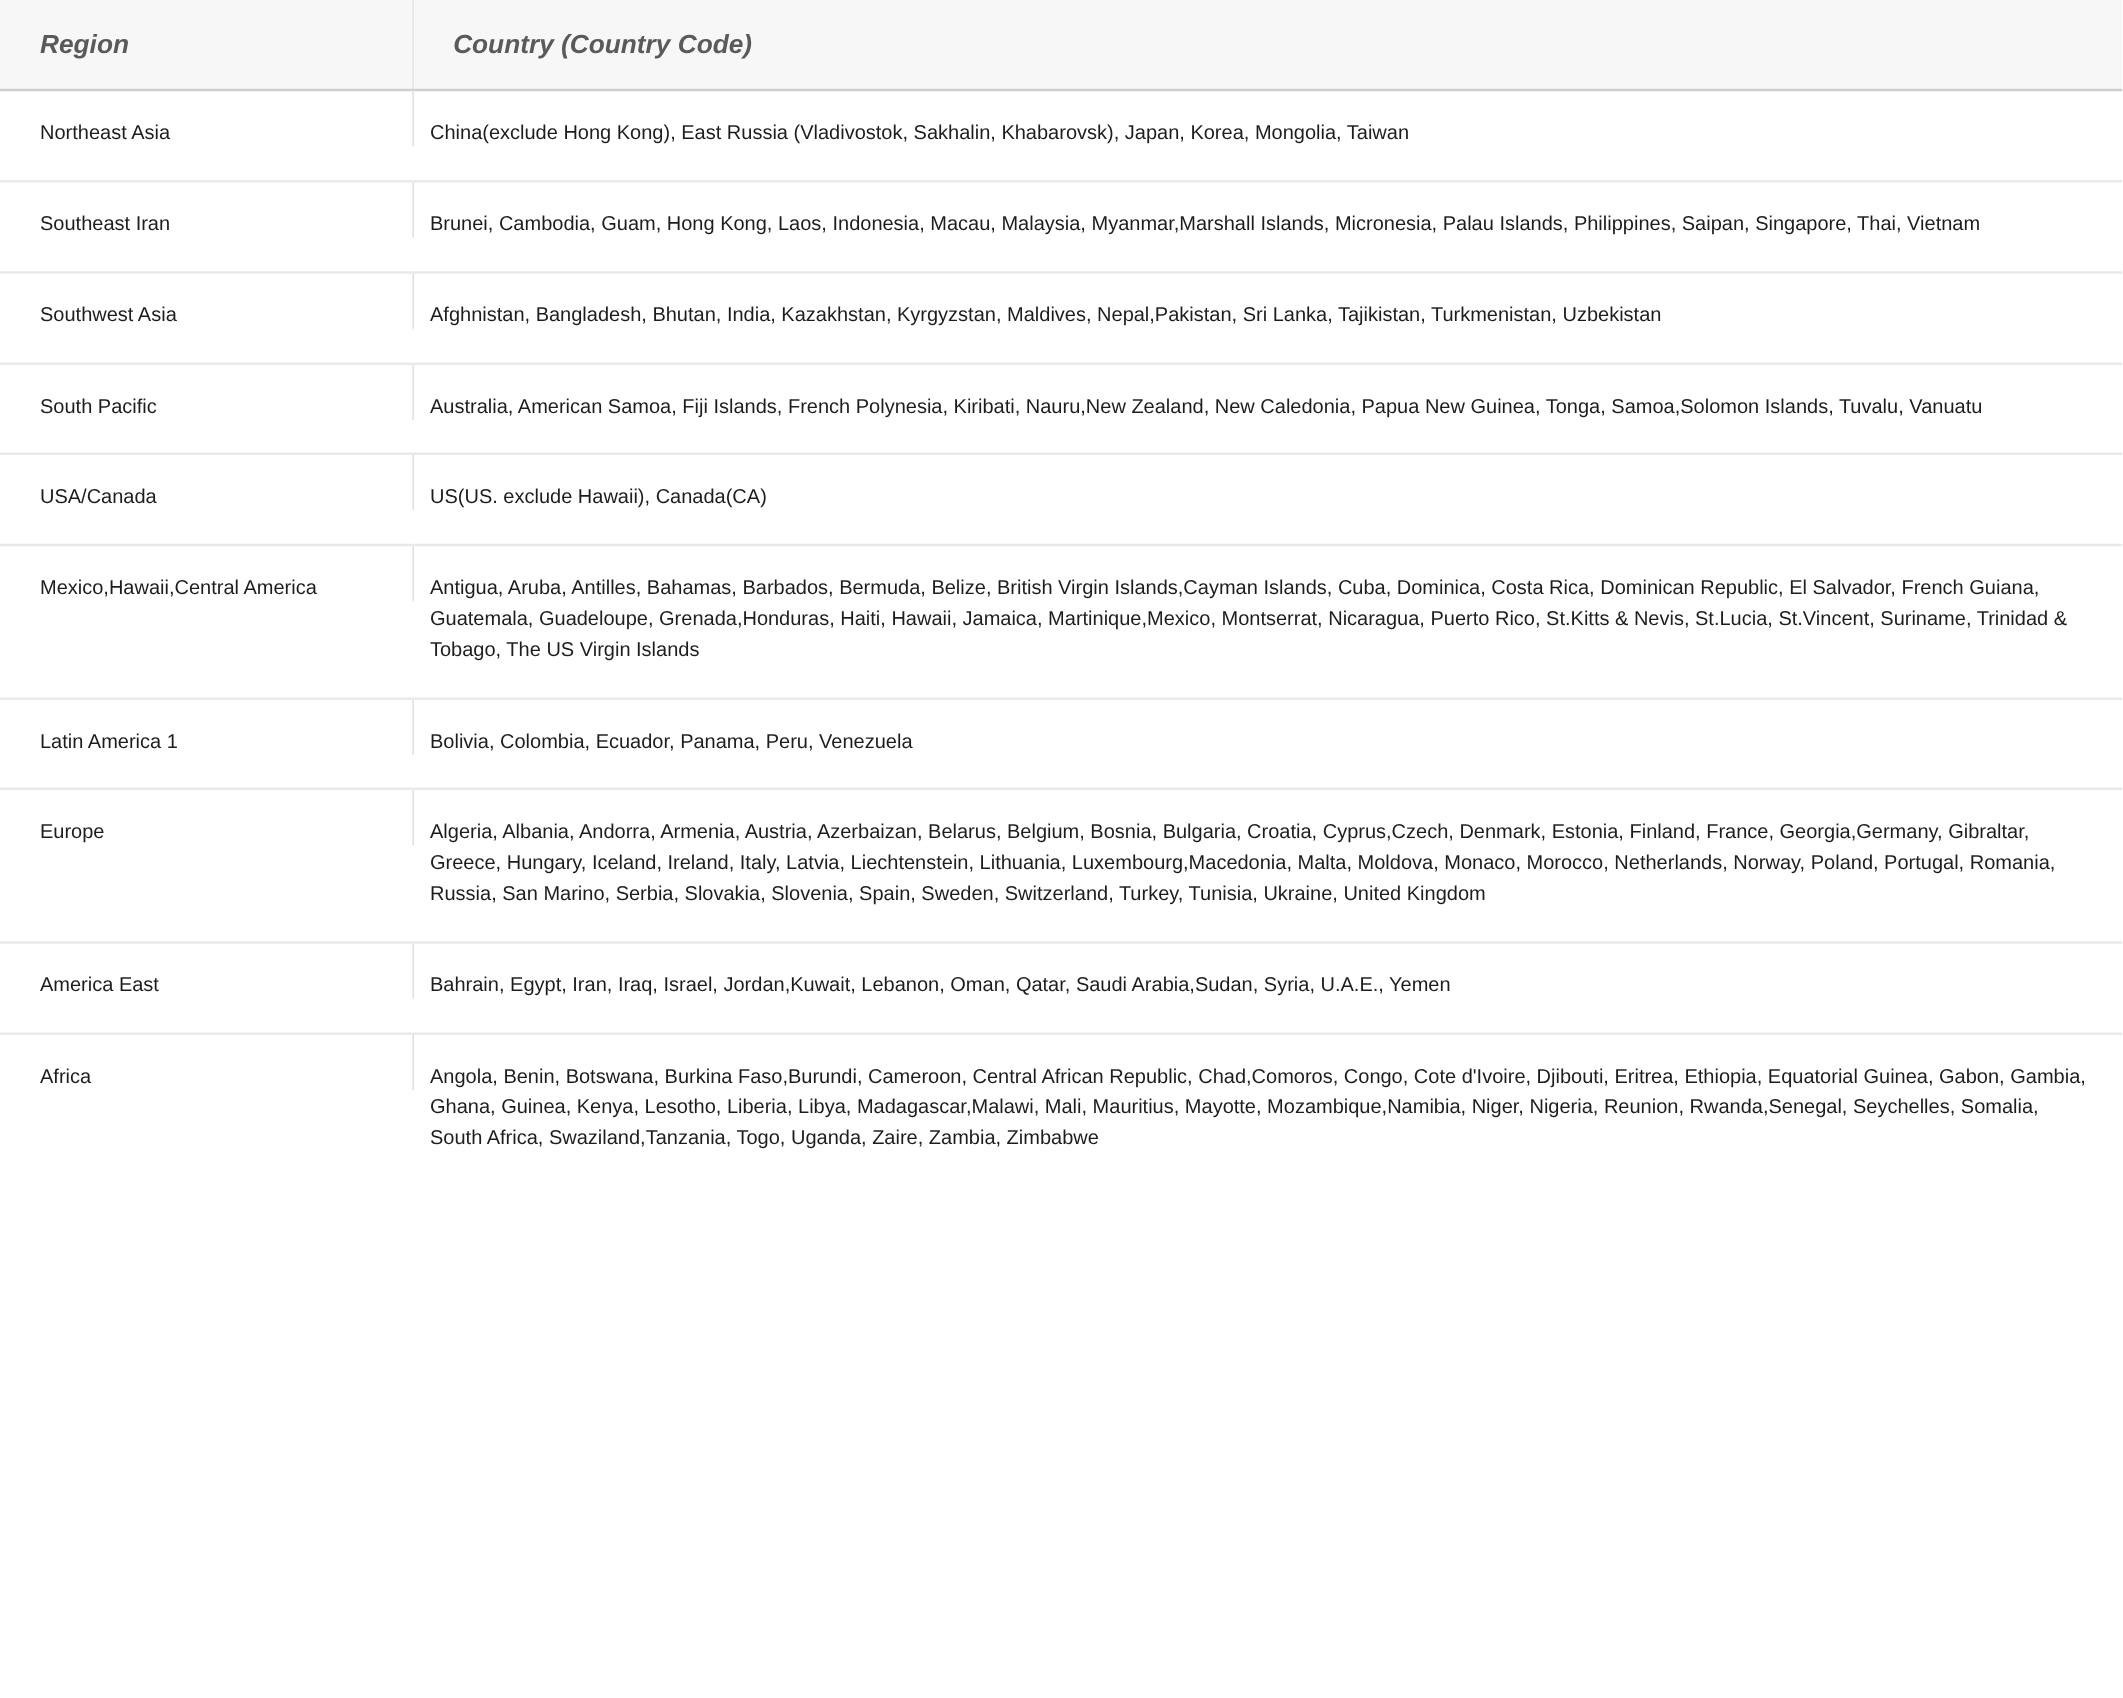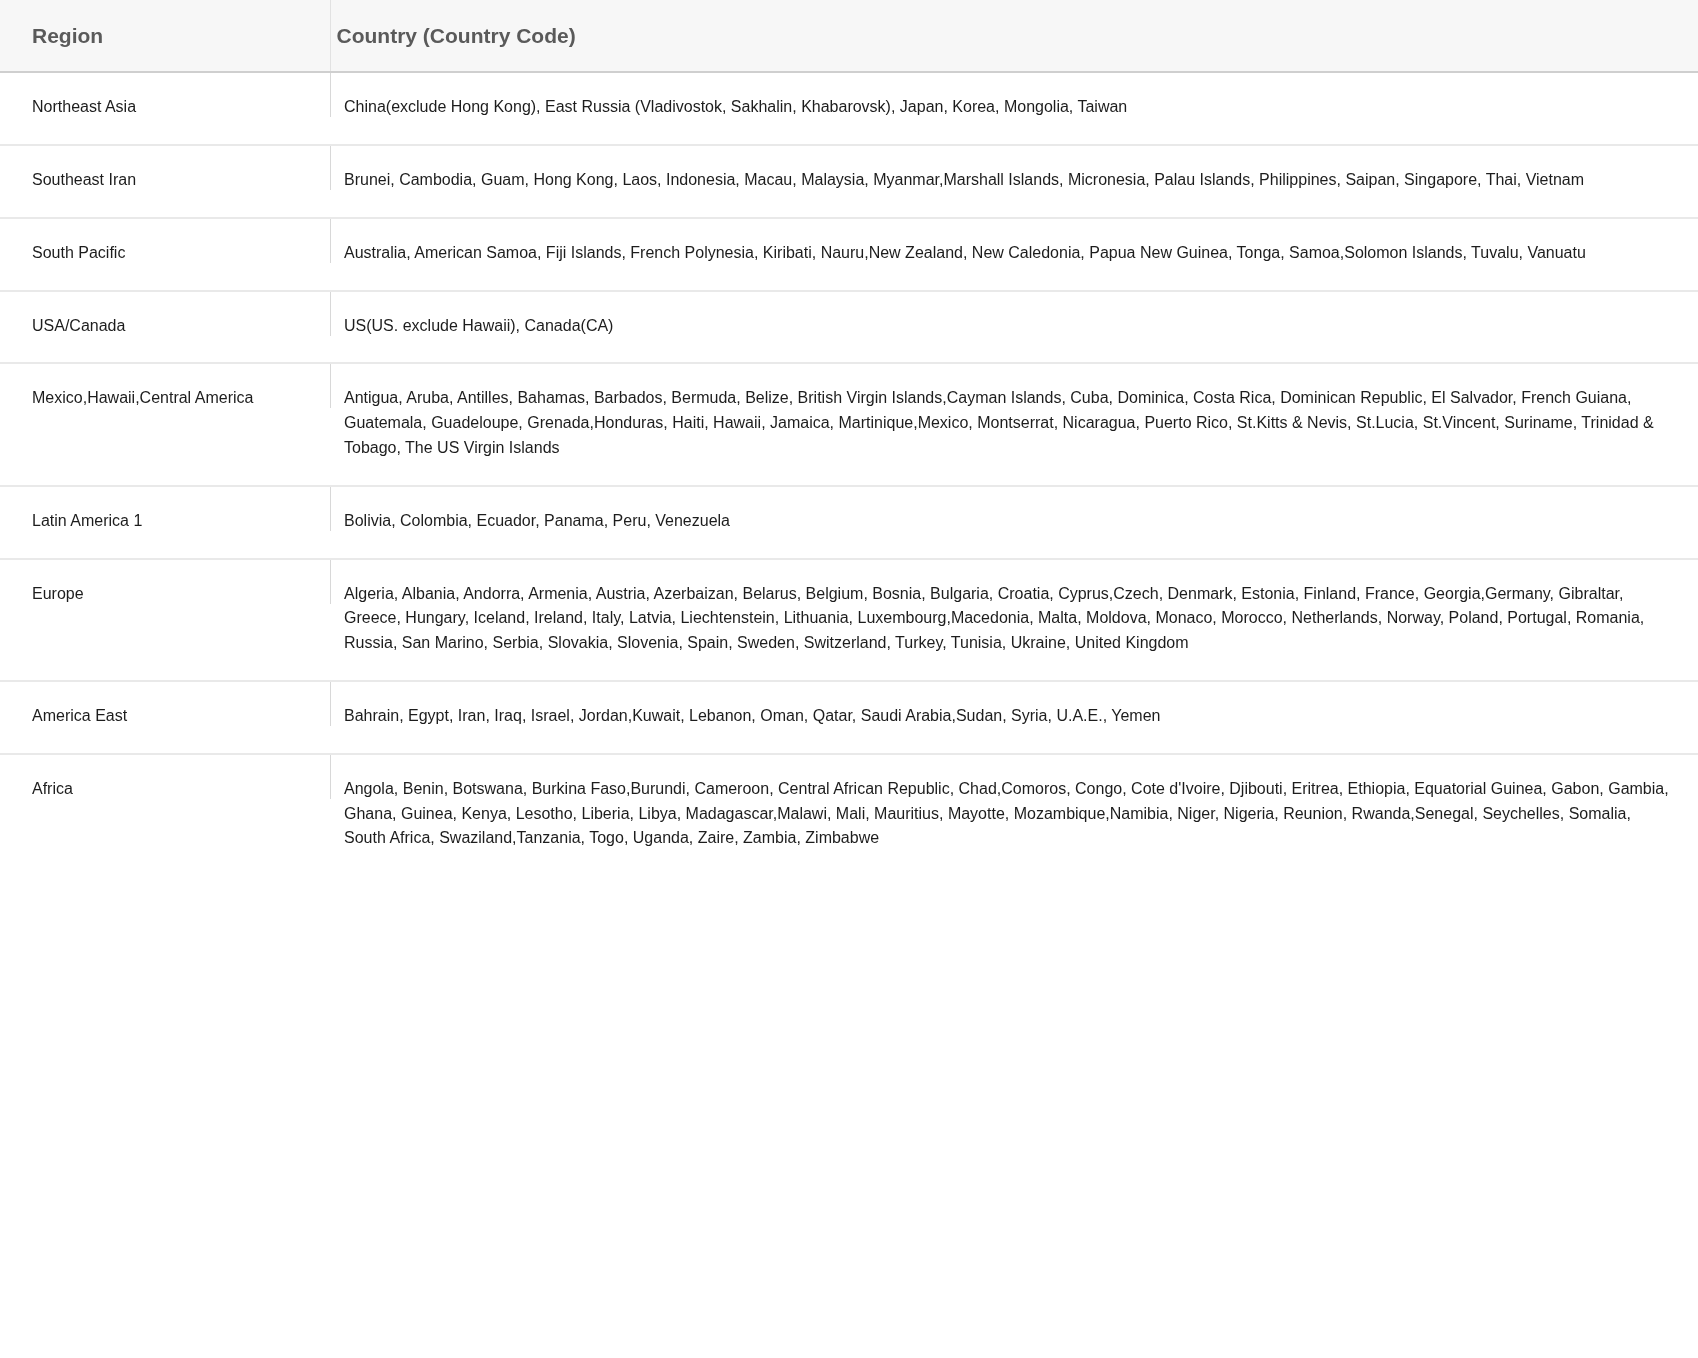--- a/index.html
+++ b/index.html
@@ -27,24 +27,25 @@
   thead th {
     background: #f7f7f7;
     font-size: 21px;
     font-weight: bold;
     color: #5a5a5a;
     text-align: left;
     vertical-align: middle;
     padding: 22px 30px 22px 32px;
     border-bottom: 2px solid #cfcfcf;
     line-height: 1.3;
+    font-style: italic;
   }
   thead th.th-country {
     border-left: 1px solid #e2e2e2;
-    padding-left: 6px;
+    padding-left: 32px;
   }
 
   tbody td {
     font-size: 16px;
     color: #1d1d1d;
     vertical-align: top;
     line-height: 1.55;
     padding: 22px 30px 24px 32px;
     border-bottom: 2px solid #e9e9e9;
   }
@@ -87,20 +88,24 @@
   <tbody id="table-body">
       <tr>
         <td class="td-region">Northeast Asia</td>
         <td class="td-country">China(exclude Hong Kong), East Russia (Vladivostok, Sakhalin, Khabarovsk), Japan, Korea, Mongolia, Taiwan</td>
       </tr>
       <tr>
         <td class="td-region">Southeast Iran</td>
         <td class="td-country">Brunei, Cambodia, Guam, Hong Kong, Laos, Indonesia, Macau, Malaysia, Myanmar,Marshall Islands, Micronesia, Palau Islands, Philippines, Saipan, Singapore, Thai, Vietnam</td>
       </tr>
       <tr>
+        <td class="td-region">Southwest Asia</td>
+        <td class="td-country">Afghnistan, Bangladesh, Bhutan, India, Kazakhstan, Kyrgyzstan, Maldives, Nepal,Pakistan, Sri Lanka, Tajikistan, Turkmenistan, Uzbekistan</td>
+      </tr>
+      <tr>
         <td class="td-region">South Pacific</td>
         <td class="td-country">Australia, American Samoa, Fiji Islands, French Polynesia, Kiribati, Nauru,New Zealand, New Caledonia, Papua New Guinea, Tonga, Samoa,Solomon Islands, Tuvalu, Vanuatu</td>
       </tr>
       <tr>
         <td class="td-region">USA/Canada</td>
         <td class="td-country">US(US. exclude Hawaii), Canada(CA)</td>
       </tr>
       <tr>
         <td class="td-region">Mexico,Hawaii,Central America</td>
         <td class="td-country">Antigua, Aruba, Antilles, Bahamas, Barbados, Bermuda, Belize, British Virgin Islands,Cayman Islands, Cuba, Dominica, Costa Rica, Dominican Republic, El Salvador, French Guiana, Guatemala, Guadeloupe, Grenada,Honduras, Haiti, Hawaii, Jamaica, Martinique,Mexico, Montserrat, Nicaragua, Puerto Rico, St.Kitts &amp; Nevis, St.Lucia, St.Vincent, Suriname, Trinidad &amp; Tobago, The US Virgin Islands</td>

